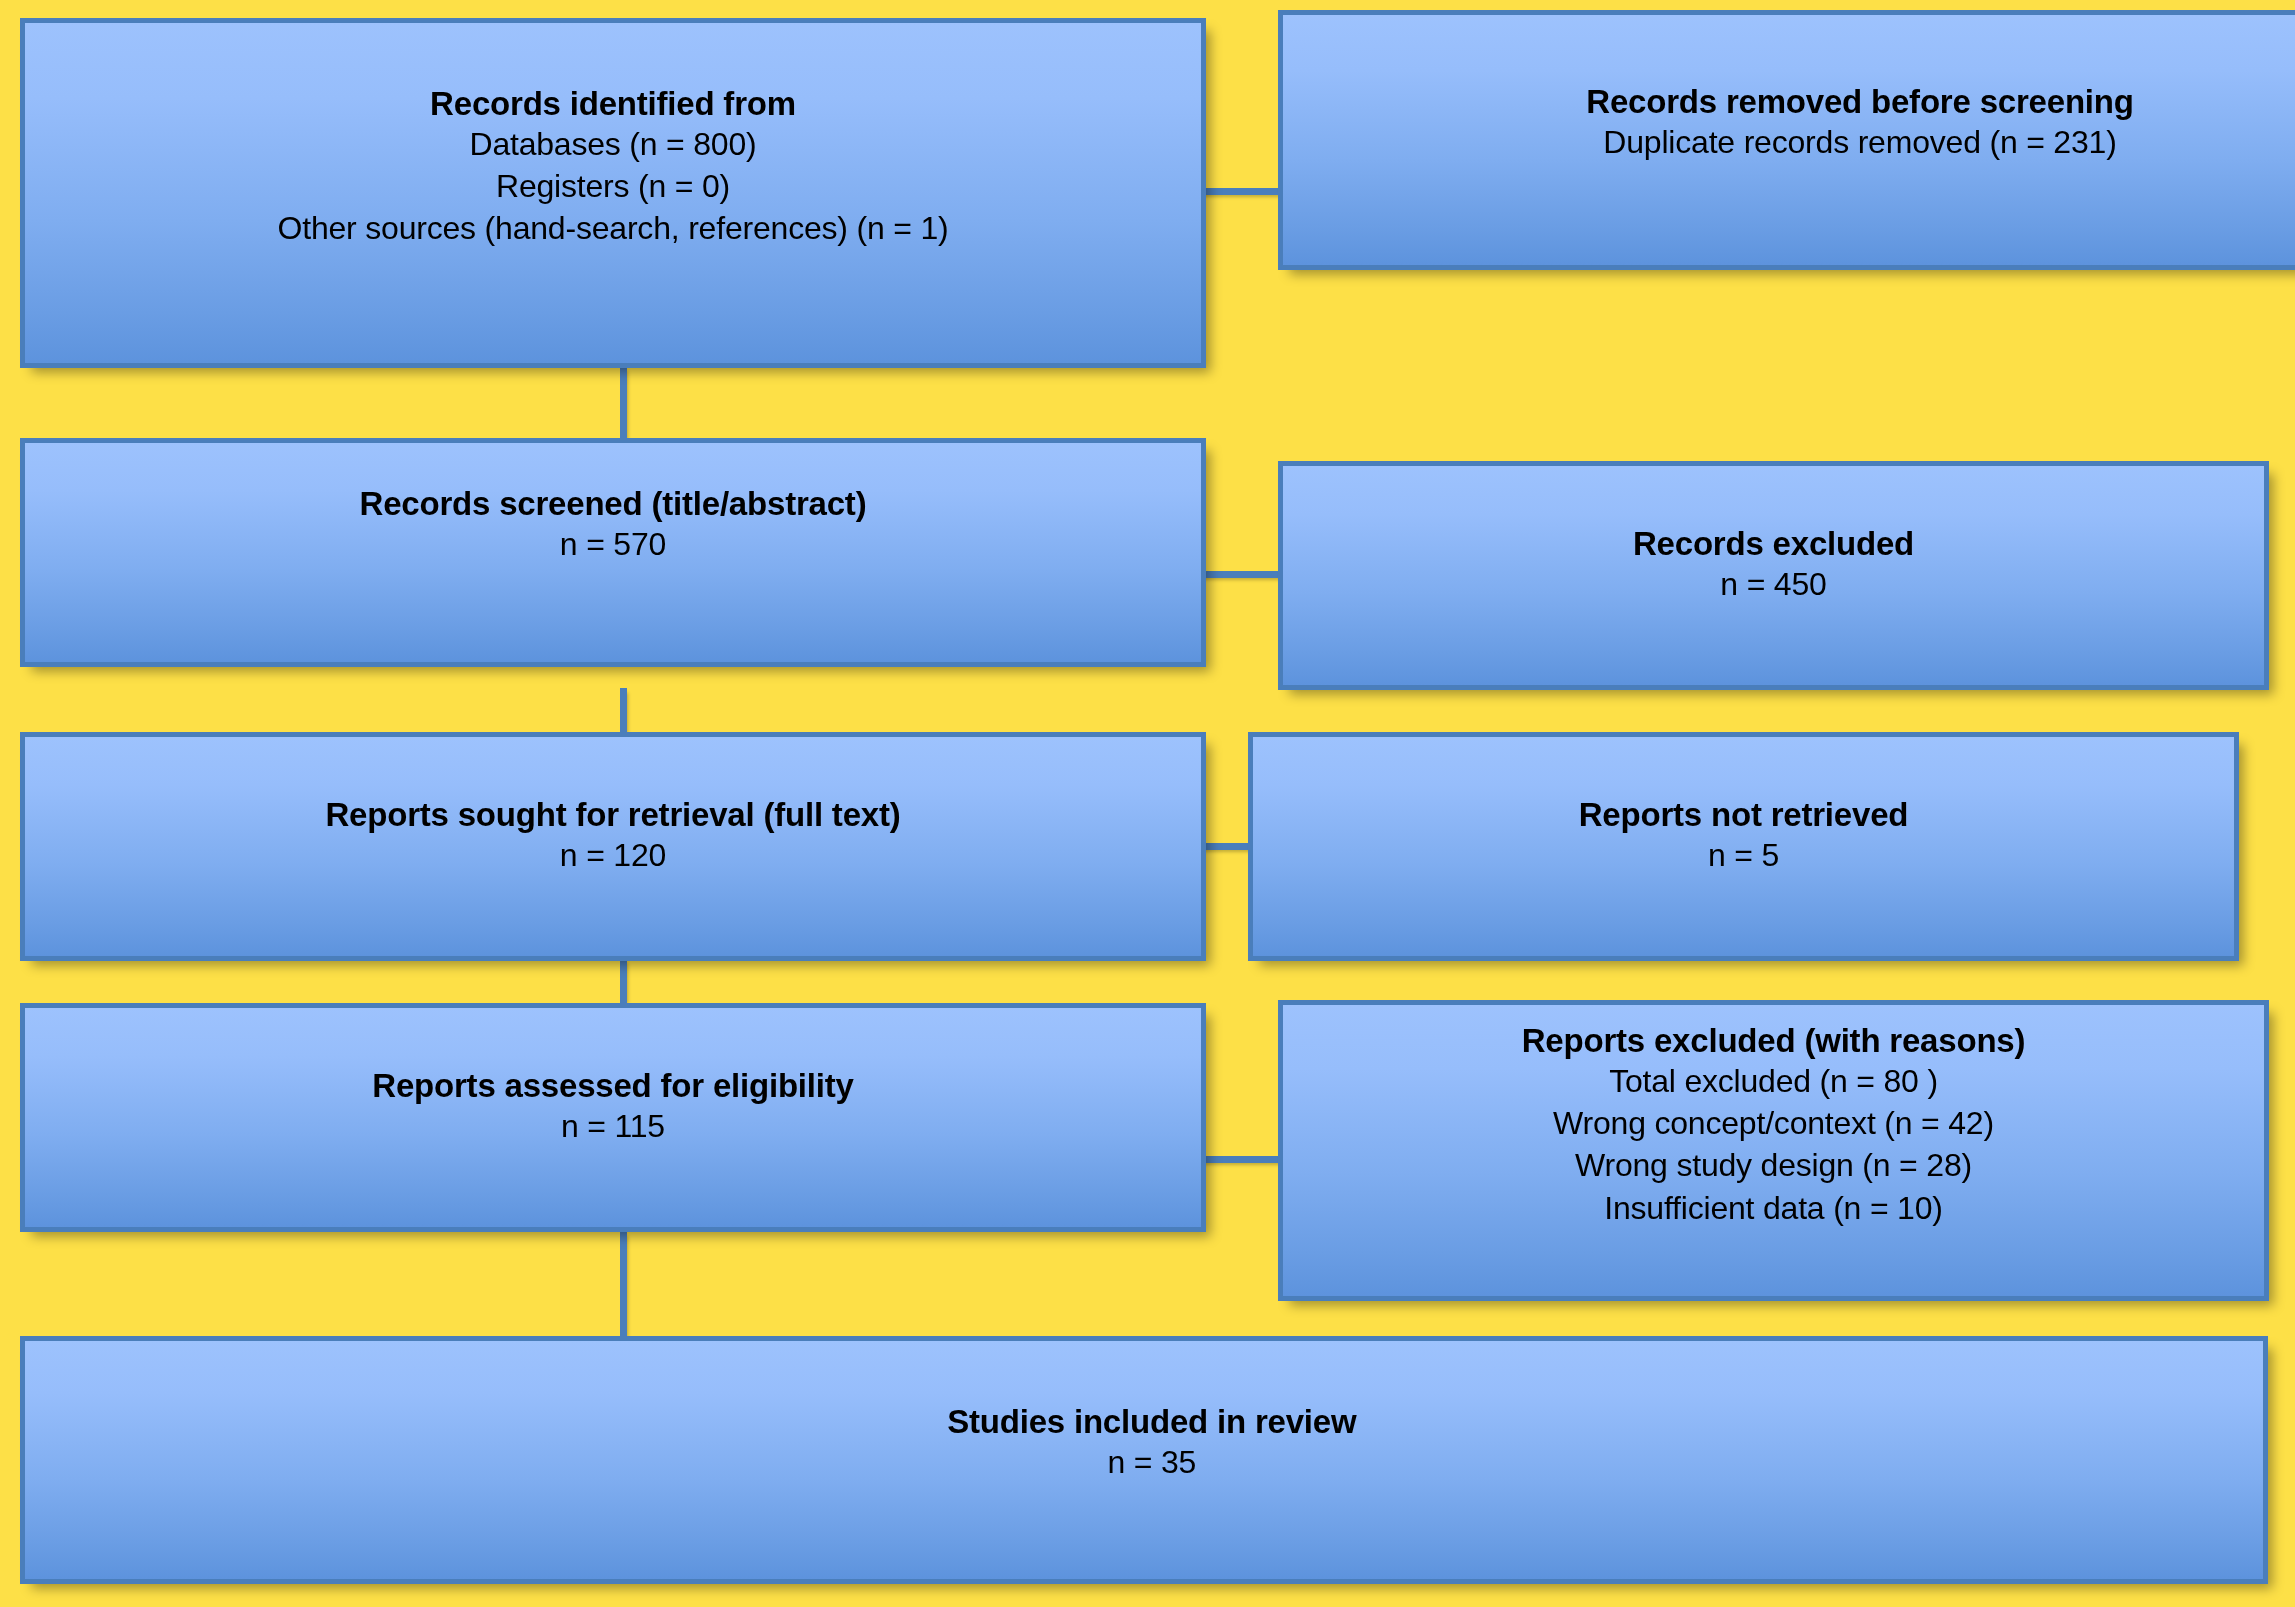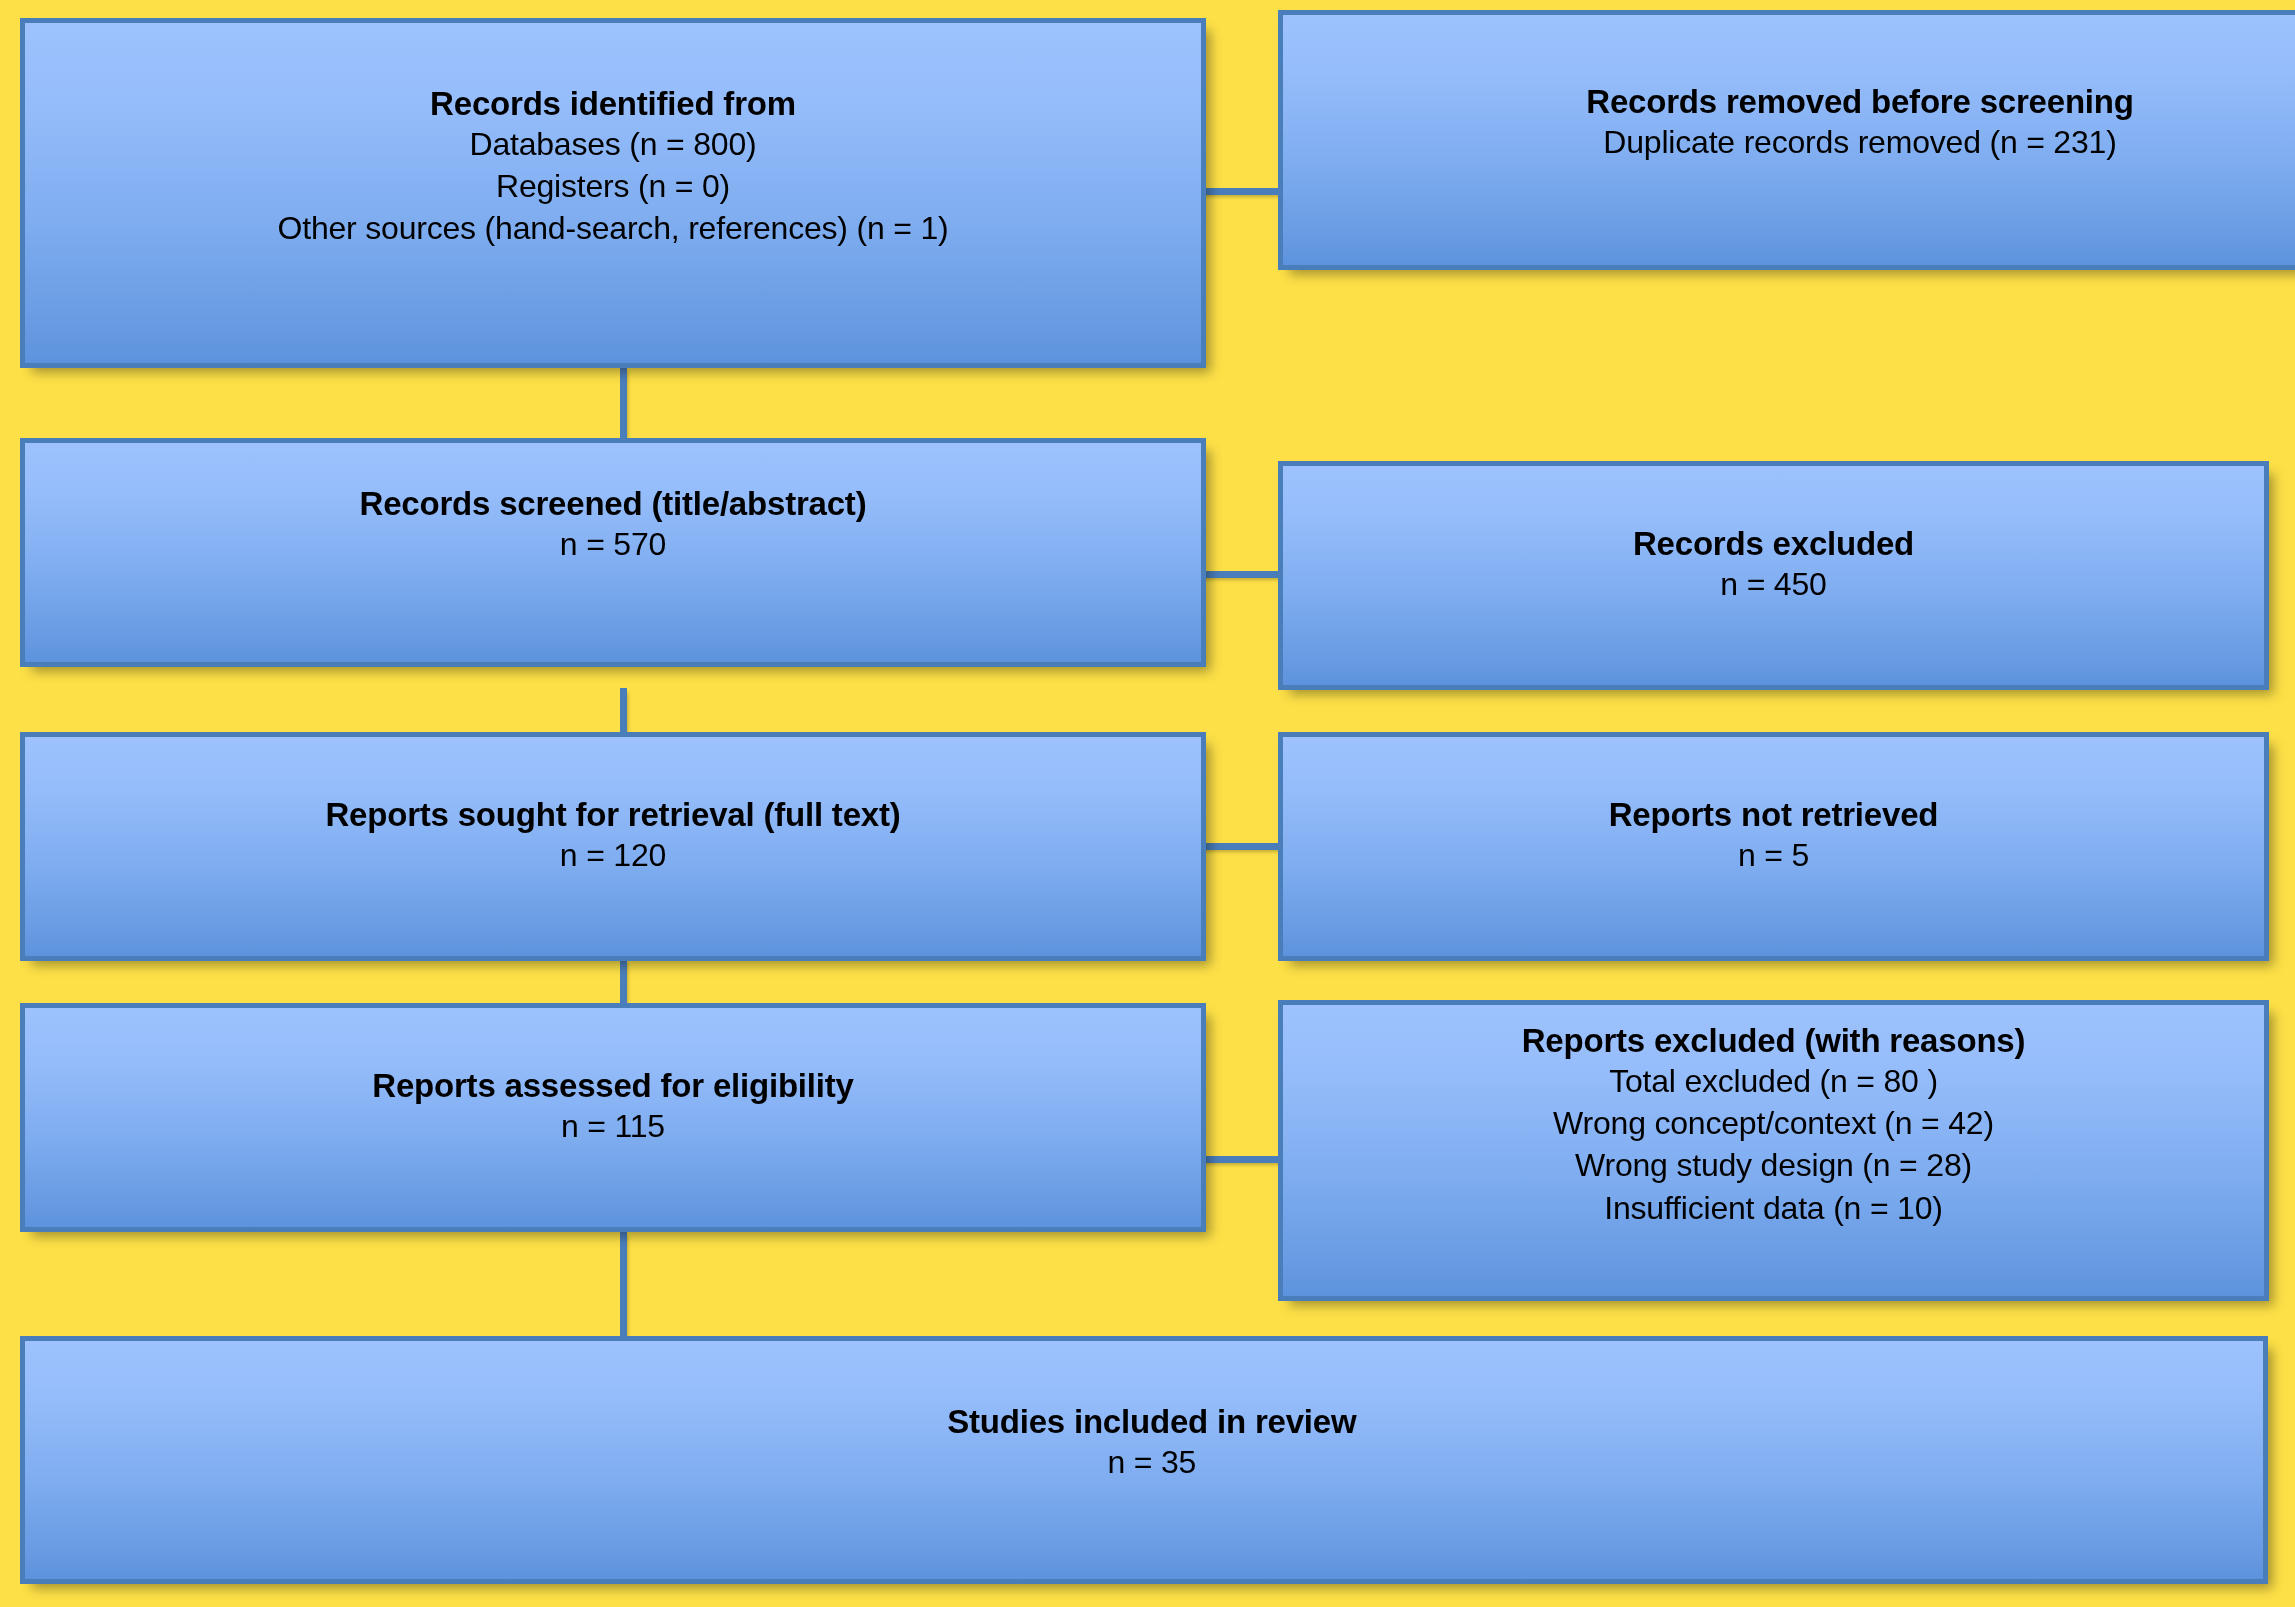--- a/index.html
+++ b/index.html
@@ -108,21 +108,21 @@
     </span>
   </div>
 
   <div class="pbox" style="left:20px; top:732px; width:1186px; height:229px; padding-top:59px;">
     <span class="ptitle">Reports sought for retrieval (full text)</span>
     <span class="plines">
       <span class="pline">n = 120</span>
     </span>
   </div>
 
-  <div class="pbox" style="left:1278px; top:732px; width:991px; height:229px; padding-top:59px;">
+  <div class="pbox" style="left:1248px; top:732px; width:991px; height:229px; padding-top:59px;">
     <span class="ptitle">Reports not retrieved</span>
     <span class="plines">
       <span class="pline">n = 5</span>
     </span>
   </div>
 
   <div class="pbox" style="left:20px; top:1003px; width:1186px; height:229px; padding-top:59px;">
     <span class="ptitle">Reports assessed for eligibility</span>
     <span class="plines">
       <span class="pline">n = 115</span>

